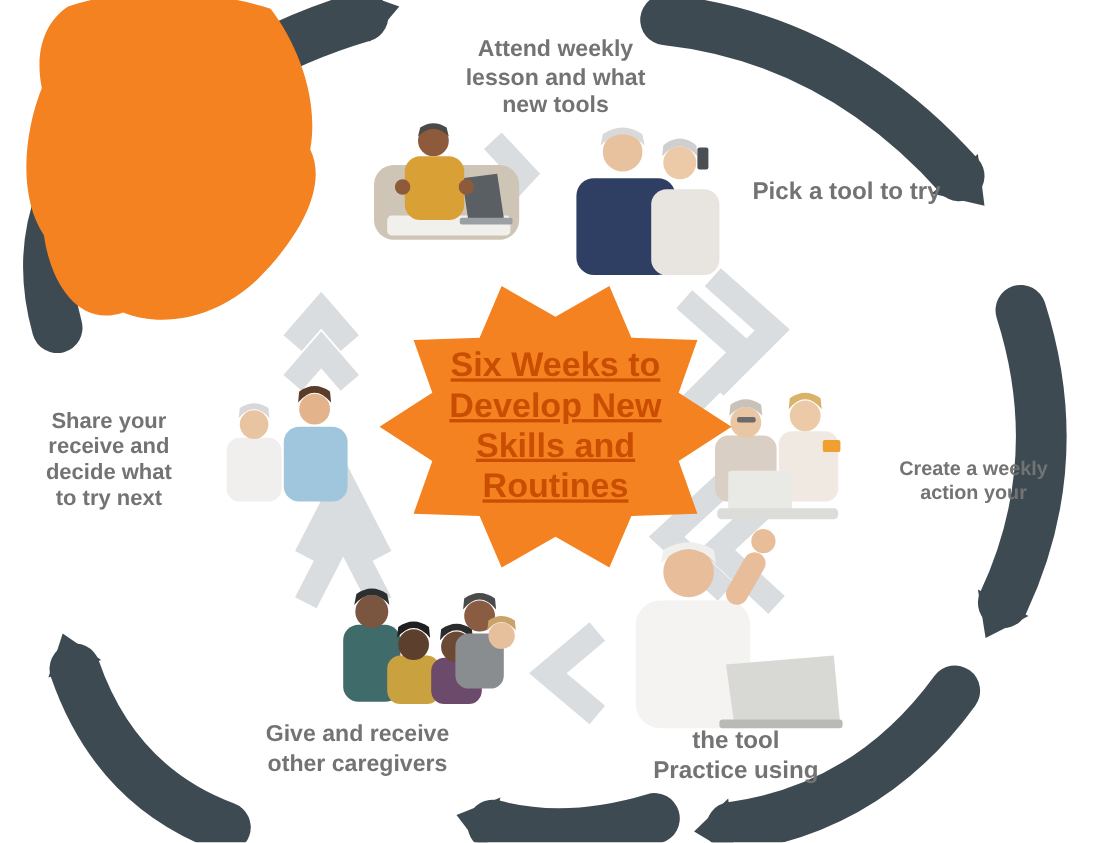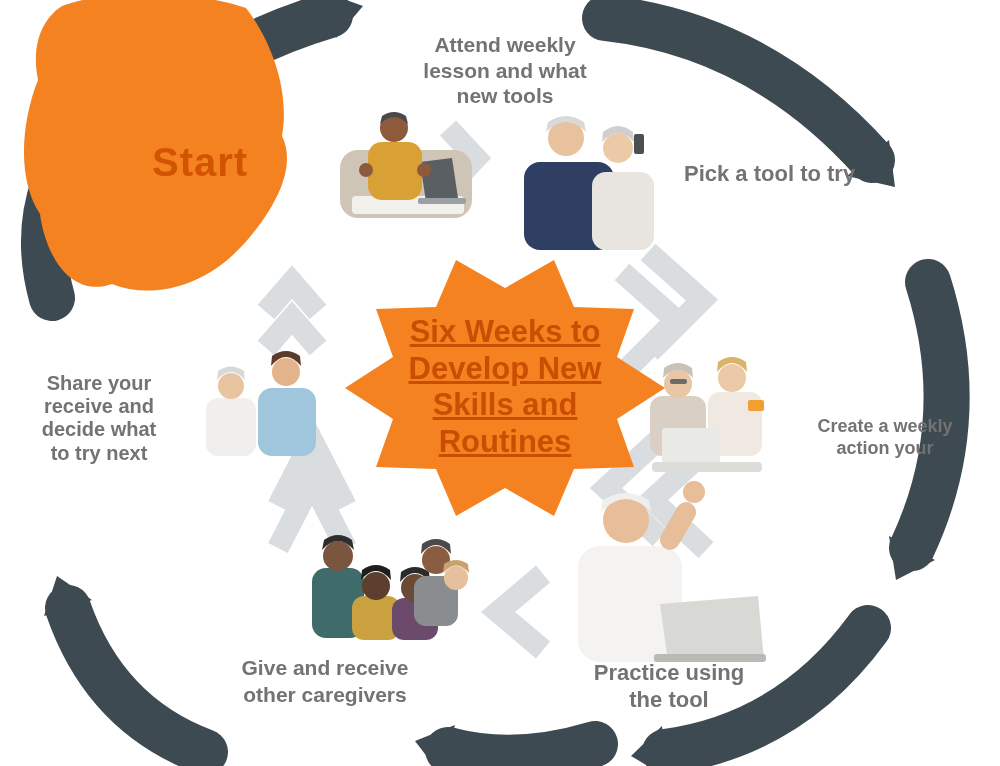--- a/index.html
+++ b/index.html
@@ -142,21 +142,20 @@
       <rect x="258" y="388" width="58" height="68" rx="14" fill="#9fc6dc"></rect>
       <circle cx="286" cy="372" r="14" fill="#e3b38c"></circle>
       <path d="M271,366 Q286,348 301,366 L300,356 Q286,346 272,356 Z" fill="#5a3c28"></path>
     </g>
 
     <polygon fill="#f58220" points="665,388 617,419 634,467 574,469 554,516 505,488 456,516 436,469 376,467
               393,419 345,388 393,357 376,309 436,307 456,260 505,288 554,260 574,307
               634,309 617,357"></polygon>
   </svg>
 
-  <div class="start-label">Start</div>
 
   <div class="center-label">
     <span>Six Weeks to</span>
     <span>Develop New</span>
     <span>Skills and</span>
     <span>Routines</span>
   </div>
 
   <div class="step-label lbl-attend">
     <span>Attend weekly</span>
@@ -167,22 +166,22 @@
   <div class="step-label lbl-pick">
     <span>Pick a tool to try</span>
   </div>
 
   <div class="step-label lbl-create">
     <span>Create a weekly</span>
     <span>action your</span>
   </div>
 
   <div class="step-label lbl-practice">
+    <span>the tool</span>
     <span>Practice using</span>
-    <span>the tool</span>
   </div>
 
   <div class="step-label lbl-feedback">
     <span>Give and receive</span>
     <span>other caregivers</span>
   </div>
 
   <div class="step-label lbl-share">
     <span>Share your</span>
     <span>receive and</span>

